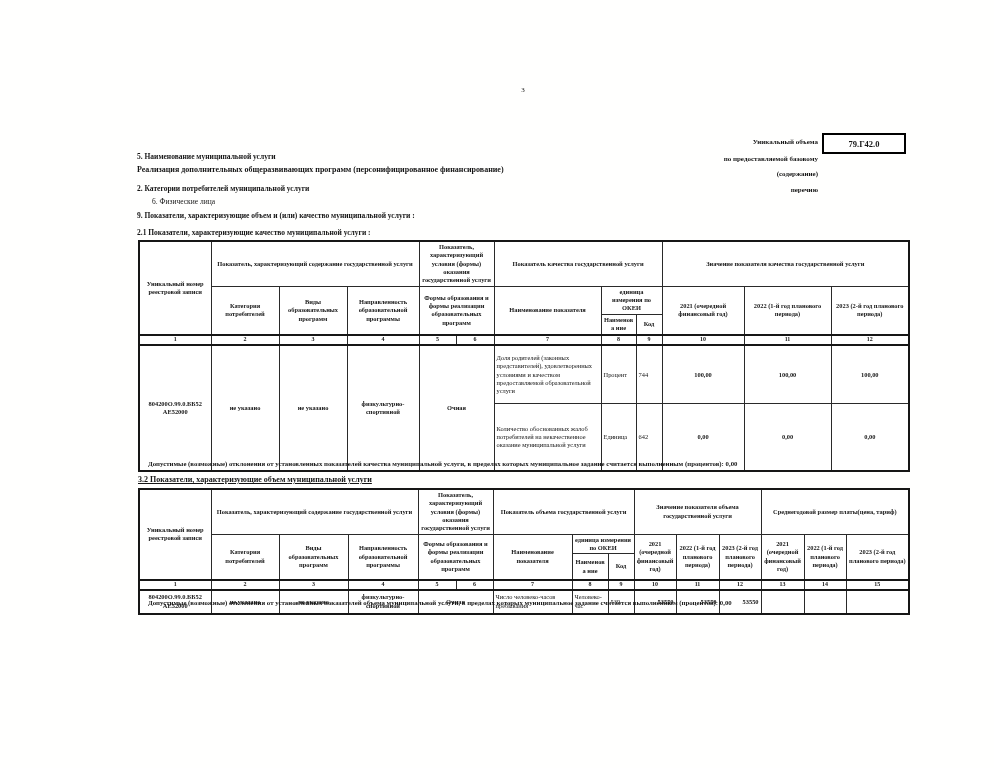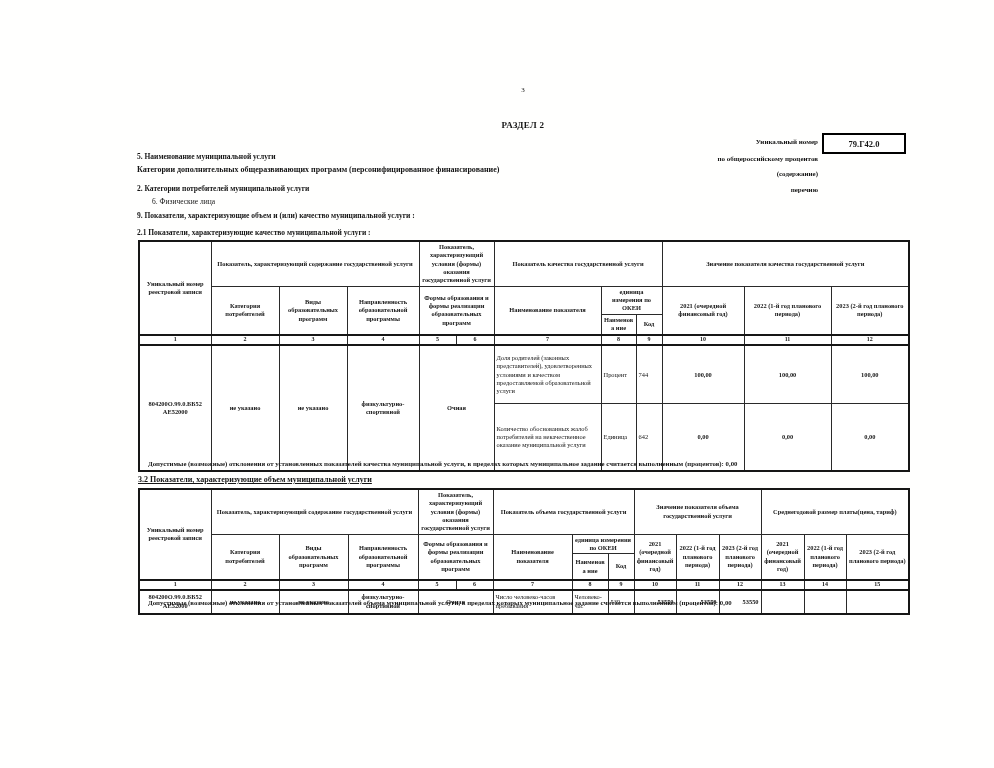--- a/index.html
+++ b/index.html
@@ -43,33 +43,32 @@
     font-size:6px;padding:0 1px;
   }
 </style>
 </head>
 <body>
 
 <div class="page">
 
   <div class="abs center-band pagenum" style="top:86px;">3</div>
 
-  <div class="abs center-band section-title" style="top:120px;">РАЗДЕЛ 2</div>
-
-  <div class="abs right-col" style="top:138px;">Уникальный номер</div>
+
+  <div class="abs right-col" style="top:138px;">Уникальный объема</div>
   <div class="abs unum-box">
     <span>79.Г42.0</span>
   </div>
 
-  <div class="abs right-col" style="top:155px;">по общероссийскому процентов</div>
+  <div class="abs right-col" style="top:155px;">по предоставляемой базовому</div>
   <div class="abs right-col" style="top:170px;">(содержание)</div>
   <div class="abs right-col" style="top:186px;">перечню</div>
 
   <div class="abs lbl" style="left:137px;top:152px;">5. Наименование муниципальной услуги</div>
-  <div class="abs value-line" style="left:137px;top:165px;">Категории дополнительных общеразвивающих программ (персонифицированное финансирование)</div>
+  <div class="abs value-line" style="left:137px;top:165px;">Реализация дополнительных общеразвивающих программ (персонифицированное финансирование)</div>
 
   <div class="abs lbl" style="left:137px;top:184px;">2. Категории потребителей муниципальной услуги</div>
   <div class="abs plain" style="left:152px;top:197px;">6. Физические лица</div>
 
   <div class="abs lbl" style="left:137px;top:211px;">9. Показатели, характеризующие объем и (или) качество муниципальной услуги :</div>
 
   <div class="abs lbl" style="left:137px;top:228px;">2.1 Показатели, характеризующие качество муниципальной услуги :</div>
 
   <table class="doc-table abs" style="left:138px;top:240px;width:770px;">
     <colgroup>

